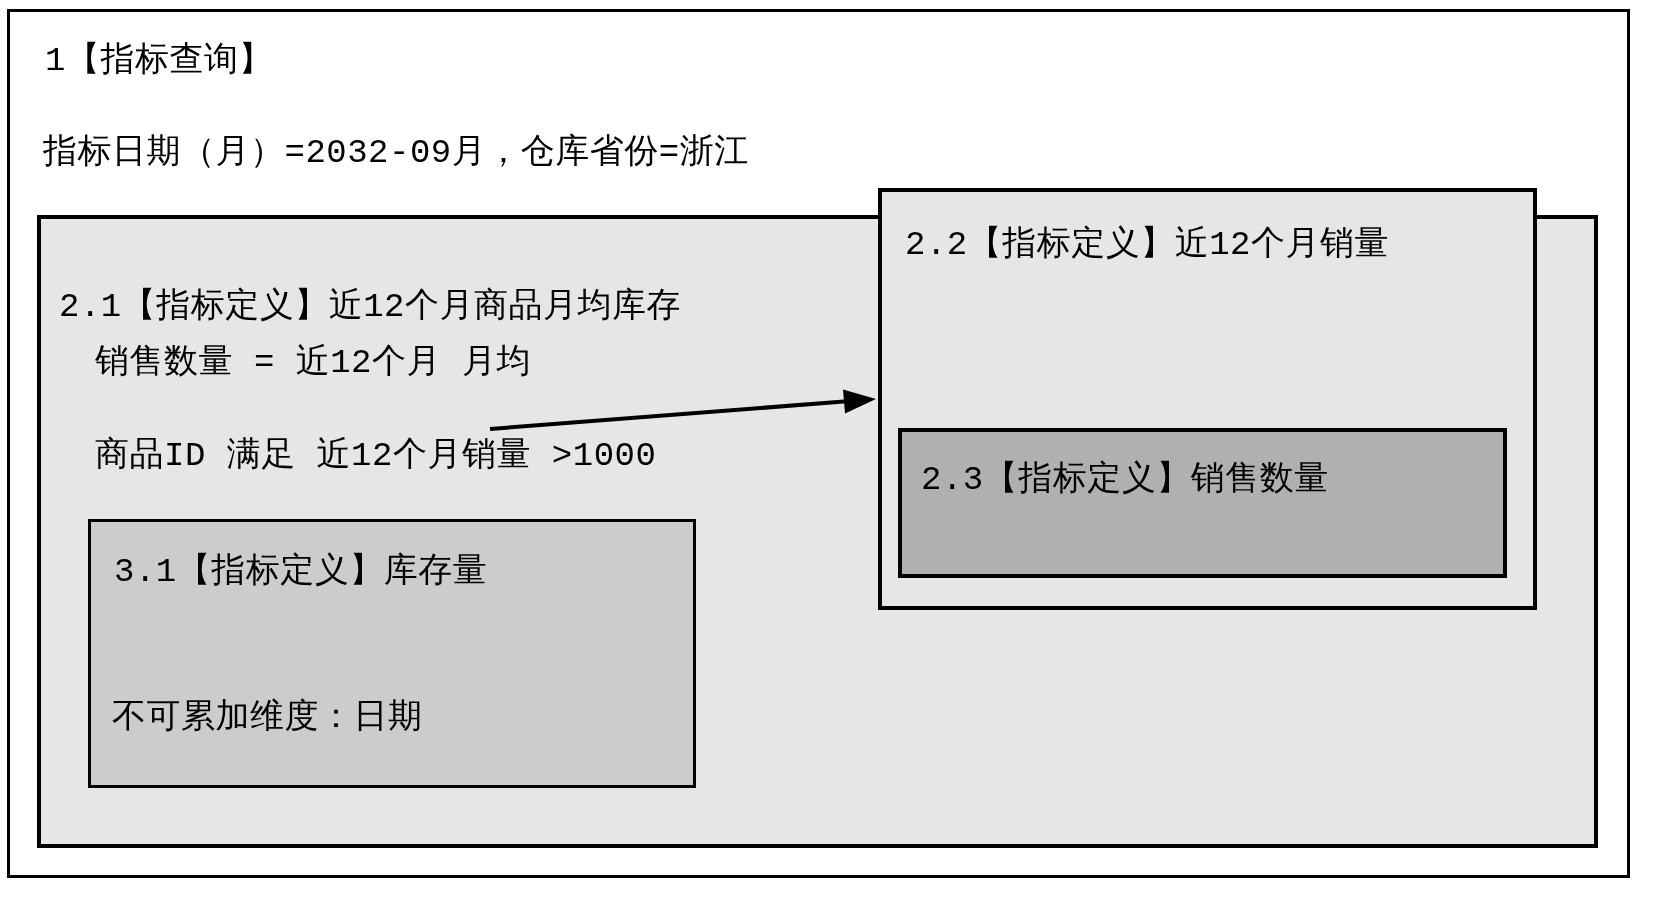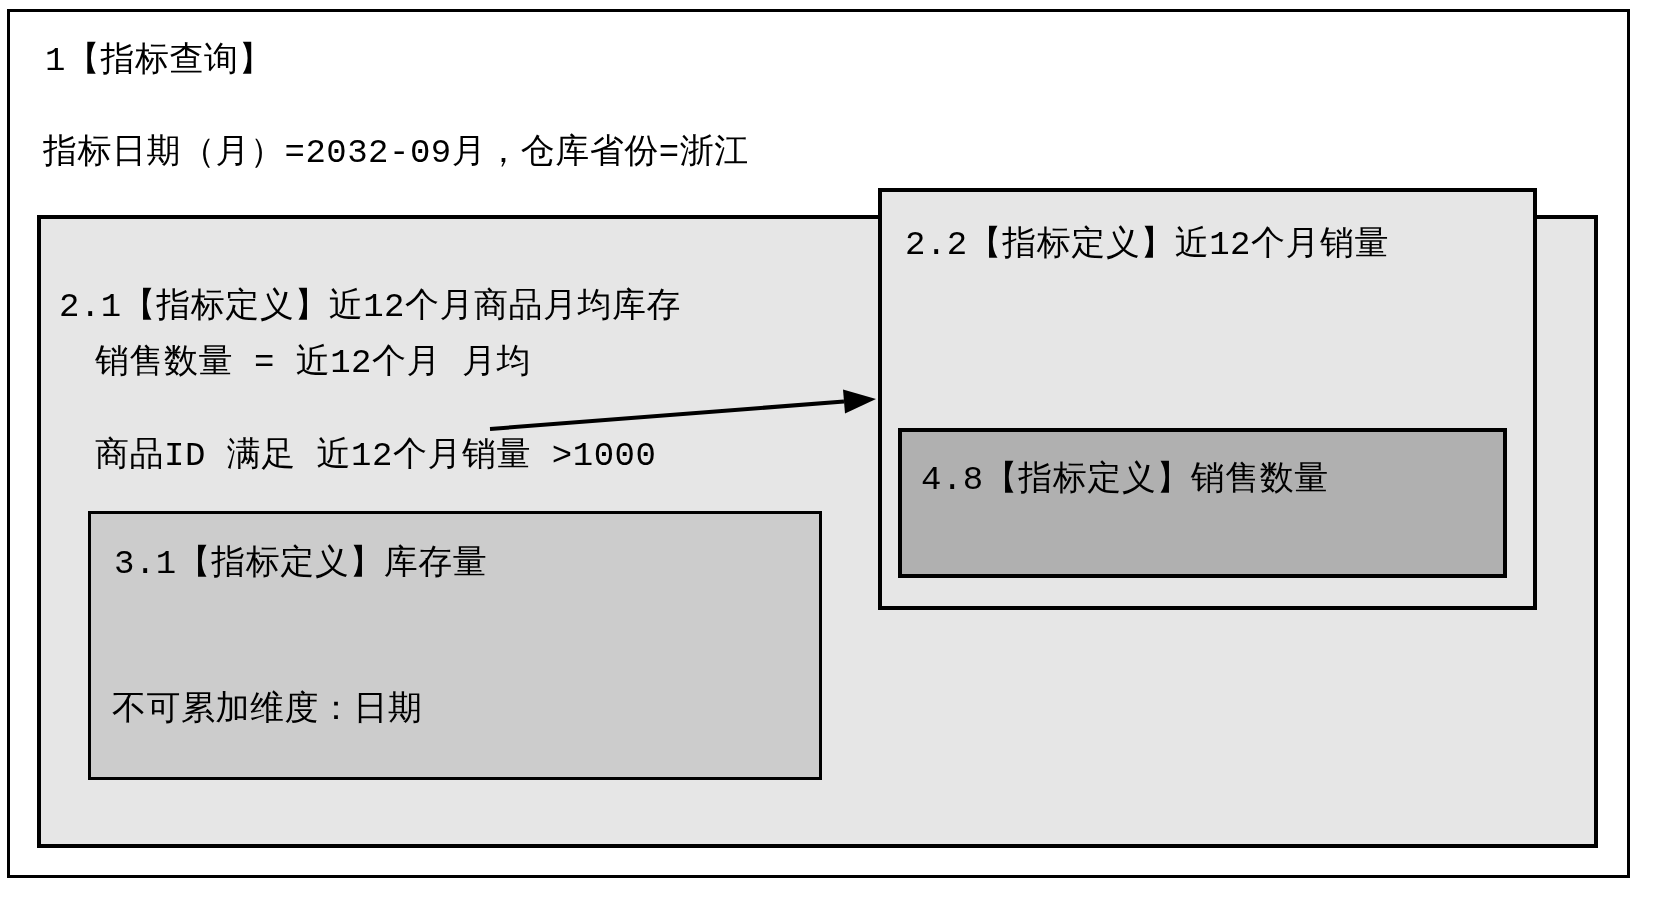--- a/index.html
+++ b/index.html
@@ -45,22 +45,22 @@
     background: var(--level2-fill, #e6e6e6);
     z-index: 1;
   }
   .box-2-2 {
     left: 878px; top: 188px;
     width: 659px; height: 422px;
     background: var(--level2-fill, #e6e6e6);
     z-index: 2;
   }
   .box-3-1 {
-    left: 47px; top: 292px;            
-    width: 734px; height: 269px;
+    left: 47px; top: 300px;            
+    width: 608px; height: 269px;
     border-width: 3px;
     background: var(--level3-light-fill, #cccccc);
   }
   .box-3-2 {
     left: 16px; top: 236px;            
     width: 609px; height: 150px;
     background: var(--level3-dark-fill, #b0b0b0);
   }
   .t-2-1-title  { left: 18px;  top: 29px; margin-top: 40px;  }
   .t-2-1-time   { left: 54px;  top: 125px; }
@@ -100,21 +100,21 @@
     <div class="box box-3-1">
       <div class="txt t-3-1-title">3.1【指标定义】库存量</div>
       <div class="txt t-3-1-dim">不可累加维度：日期</div>
     </div>
   </div>
 
   <div class="box box-2-2">
     <div class="txt t-2-2-title">2.2【指标定义】近12个月销量</div>
 
     <div class="box box-3-2">
-      <div class="txt t-3-2-title">4.8【指标定义】销售数量</div>
+      <div class="txt t-3-2-title">2.3【指标定义】销售数量</div>
     </div>
   </div>
 
   <svg class="arrow-svg" viewBox="0 0 410 62" aria-hidden="true">
     <line x1="12" y1="46" x2="366" y2="18.5"></line>
     <polygon points="398,16 367,30.5 365,6.5"></polygon>
   </svg>
 
 </div>
 

